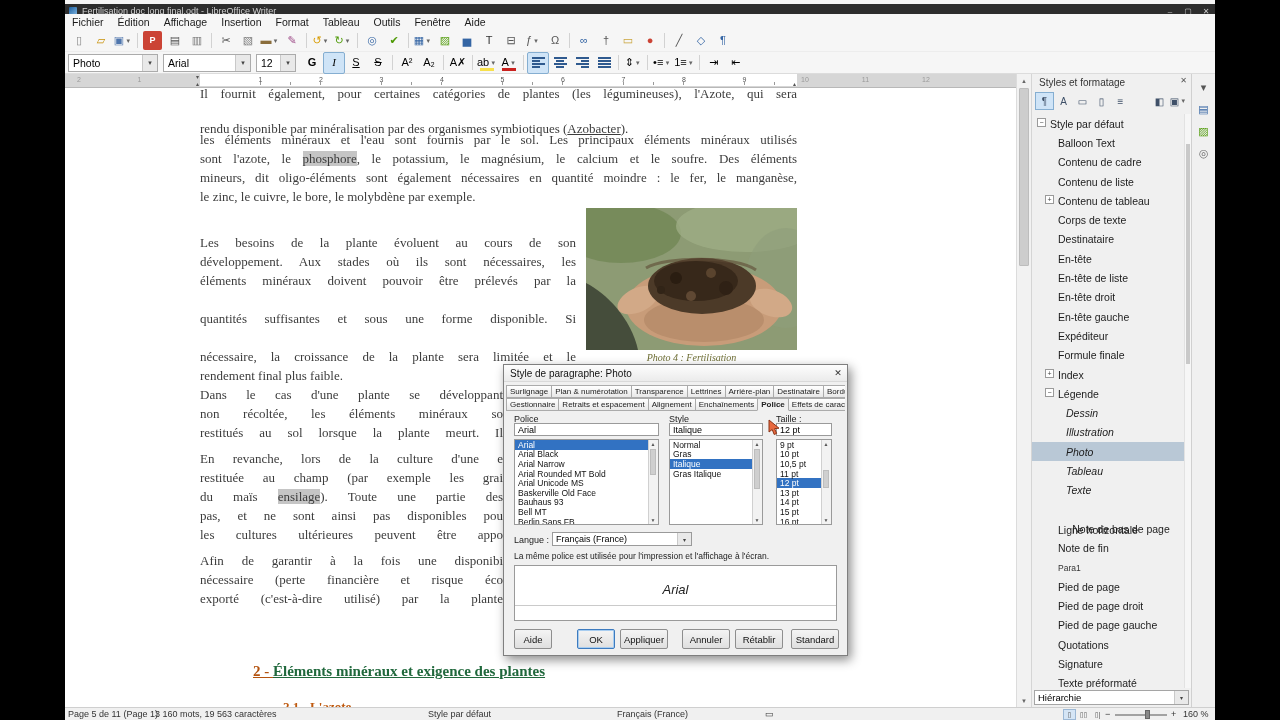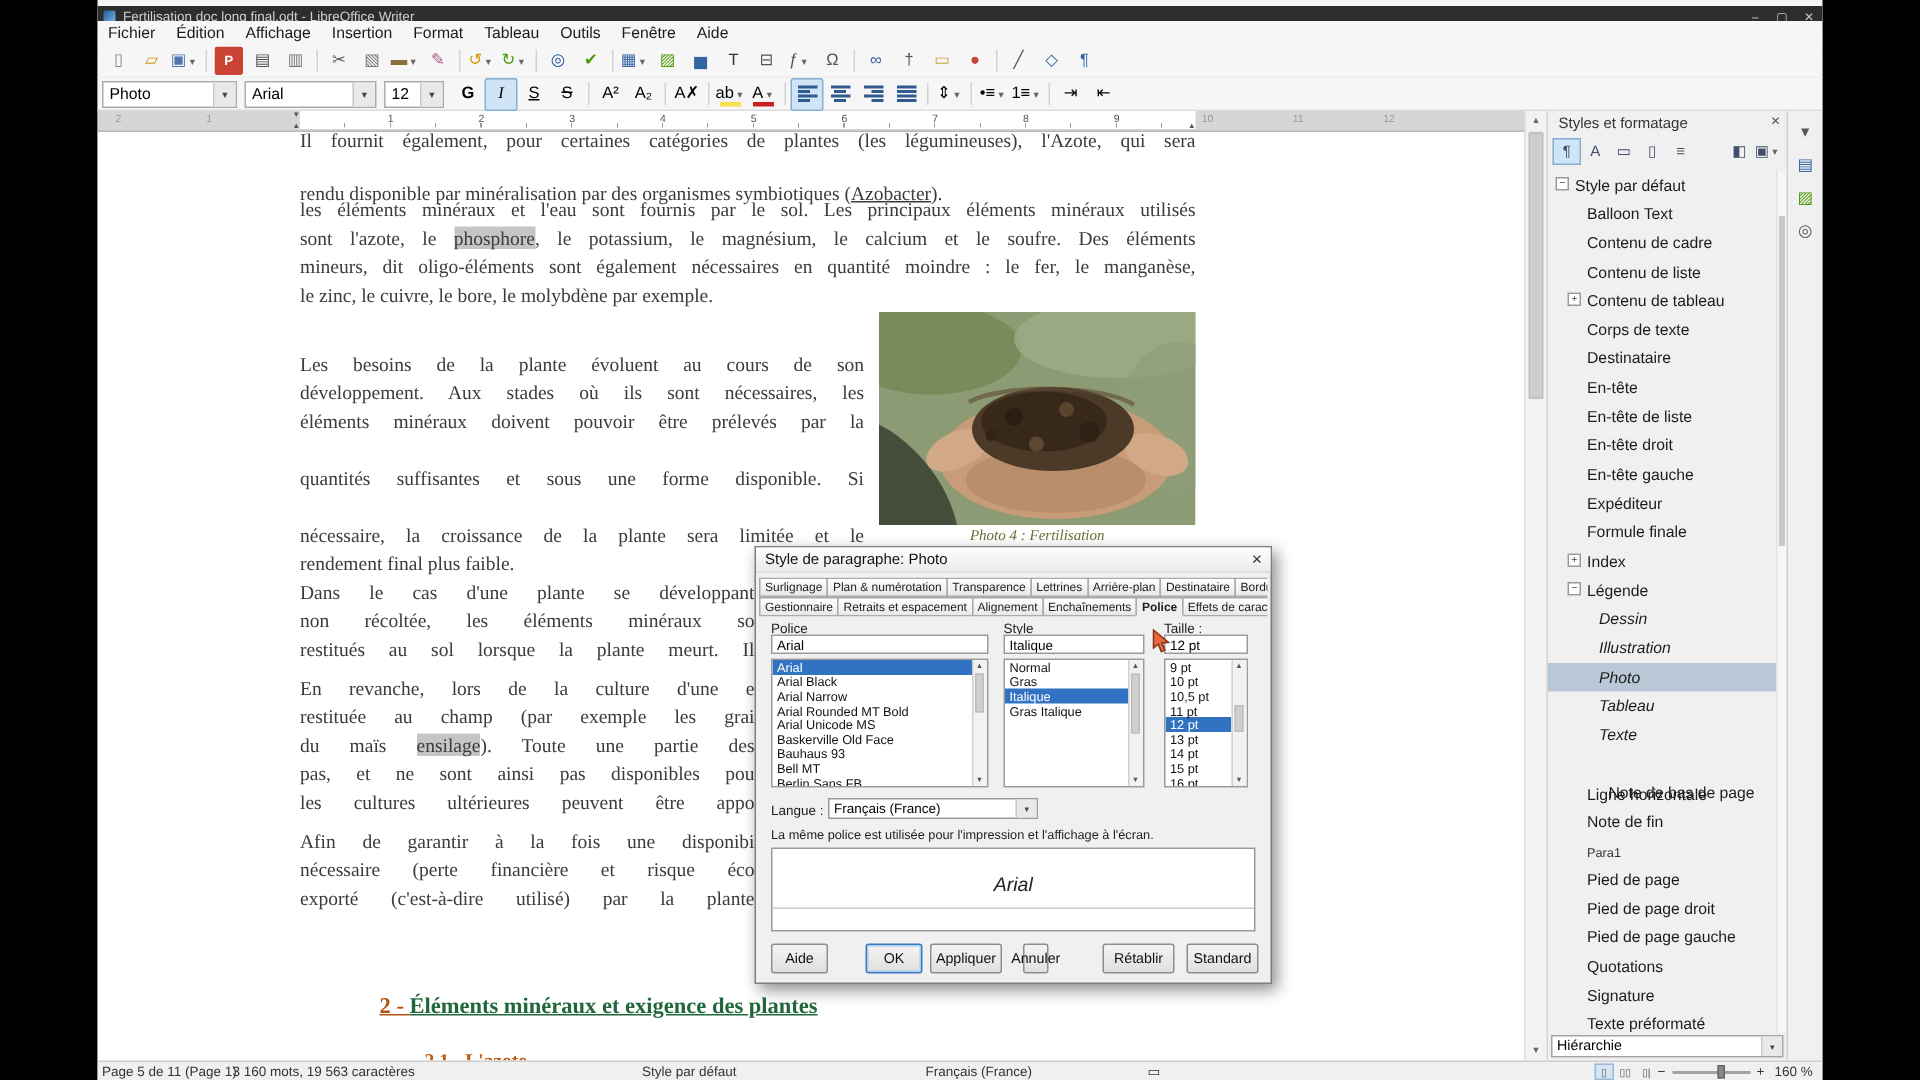--- a/index.html
+++ b/index.html
@@ -659,21 +659,21 @@
       <span class="cbtn">▾</span>
     </div>
     <div class="dnote">La même police est utilisée pour l'impression et l'affichage à l'écran.</div>
     <div class="dprev">
       <div class="ptext">Arial</div>
       <div class="pline"></div>
     </div>
   <div class="dbtn" style="left: 10px; width: 38px;">Aide</div>
       <div class="dbtn focus" style="left: 73px; width: 38px;">OK</div>
       <div class="dbtn" style="left: 116px; width: 48px;">Appliquer</div>
-      <div class="dbtn" style="left: 178px; width: 17px;">Annuler</div>
+      <div class="dbtn" style="left: 178px; width: 48px;">Annuler</div>
       <div class="dbtn" style="left: 231px; width: 48px;">Rétablir</div>
       <div class="dbtn" style="left: 287px; width: 48px;">Standard</div>
     </div>
 
   <div class="statusbar">
     <span class="sitem" style="left:3px">Page 5 de 11 (Page 1)</span>
     <span class="sitem" style="left:90px">3 160 mots, 19 563 caractères</span>
     <span class="sitem" style="left:363px">Style par défaut</span>
     <span class="sitem" style="left:552px">Français (France)</span>
     <span class="sitem" style="left:700px">▭</span>

